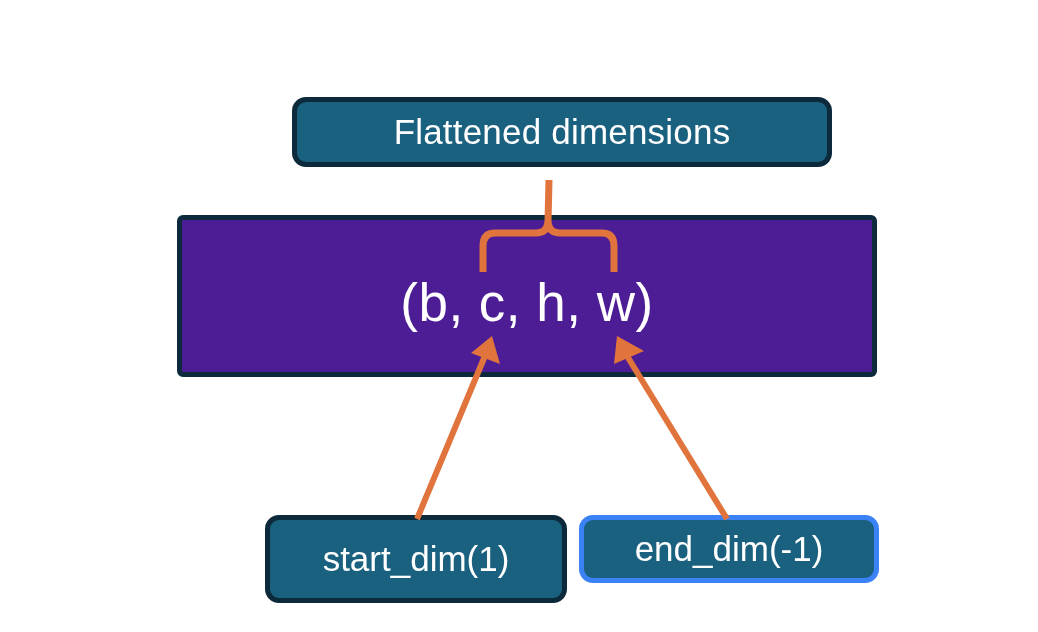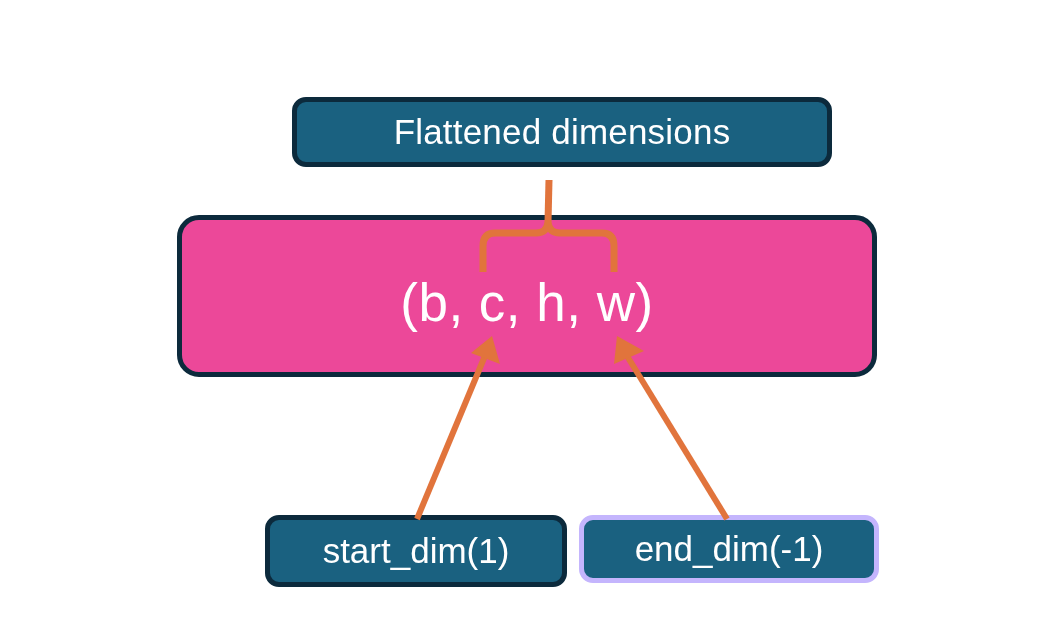--- a/index.html
+++ b/index.html
@@ -49,49 +49,49 @@
     font-weight: 400;
     letter-spacing: 0.2px;
   }
 
   
   #node-shape {
     left: 177px;
     top: 215px;
     width: 700px;
     height: 162px;
-    background: #ec4899;
+    background: #4c1d95;
     border: 5px solid #0C2A3C;
-    border-radius: 22px;
+    border-radius: 6px;
     font-size: 53px;
     font-weight: 400;
   }
   #node-shape .node-label {
     transform: translateY(7px);
     letter-spacing: 0.5px;
   }
 
   
   #node-start-dim {
     left: 265px;
     top: 515px;
     width: 302px;
-    height: 72px;
+    height: 88px;
     background: #1A6180;
     border: 5px solid #0C2A3C;
     border-radius: 14px;
     font-size: 35px;
   }
   #node-end-dim {
     left: 579px;
     top: 515px;
     width: 300px;
     height: 68px;
     background: #1A6180;
-    border: 5px solid #c4b5fd;
+    border: 5px solid #3b82f6;
     border-radius: 14px;
     font-size: 35px;
   }
 
   
   #connectors {
     position: absolute;
     left: 0;
     top: 0;
     width: 1038px;

